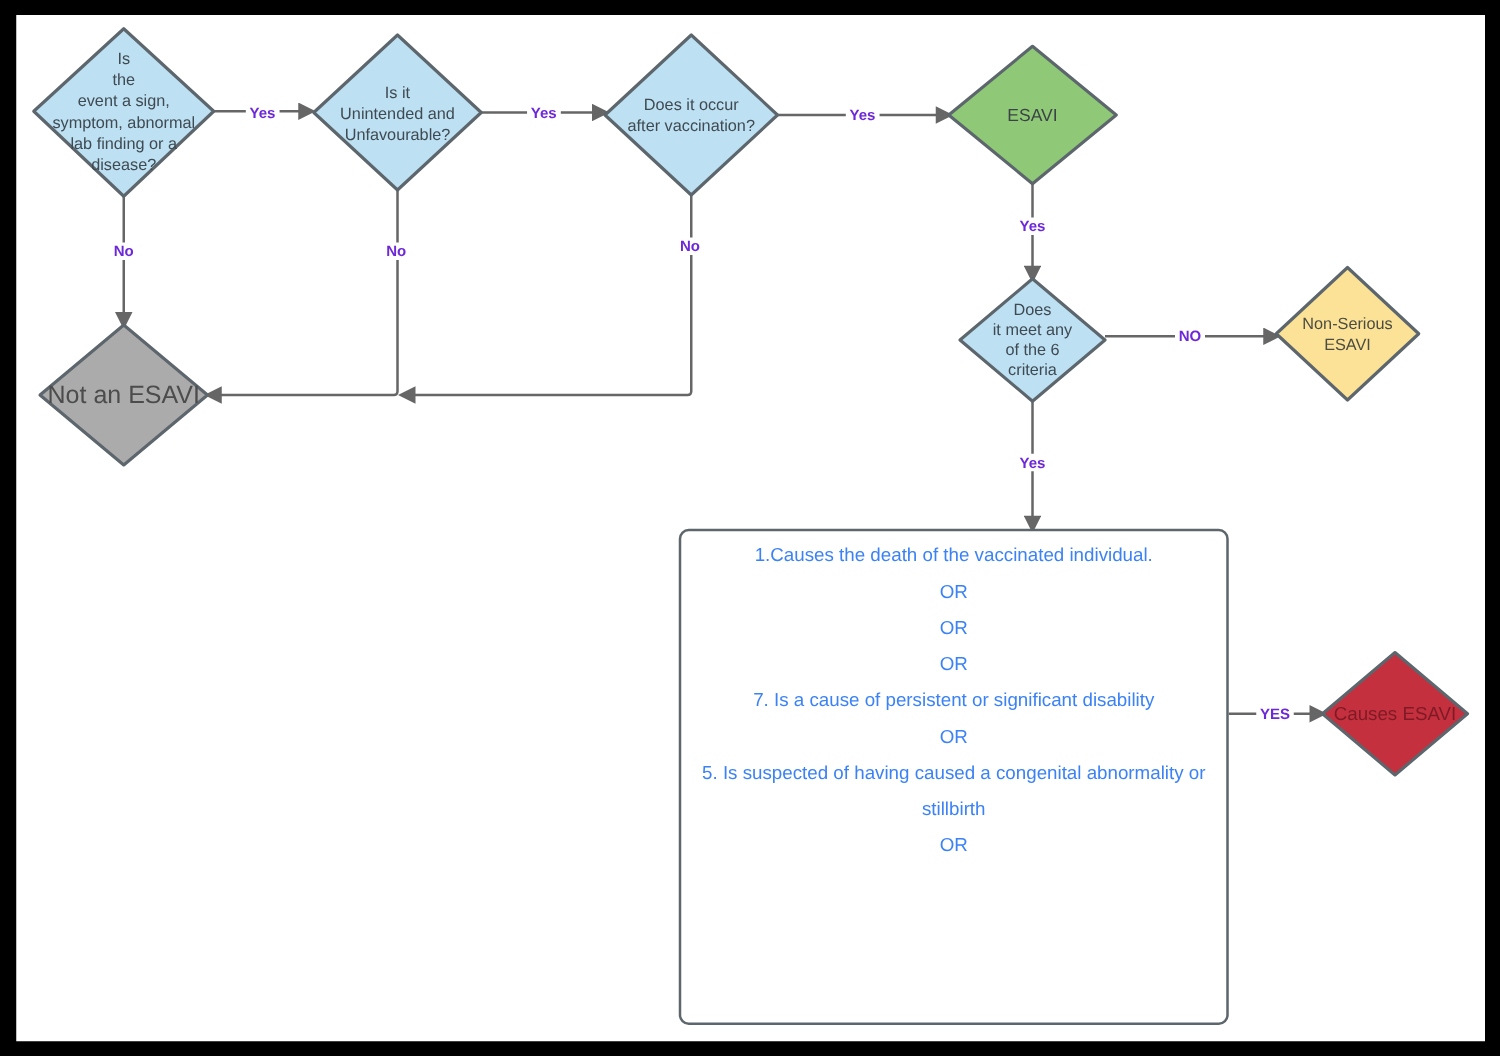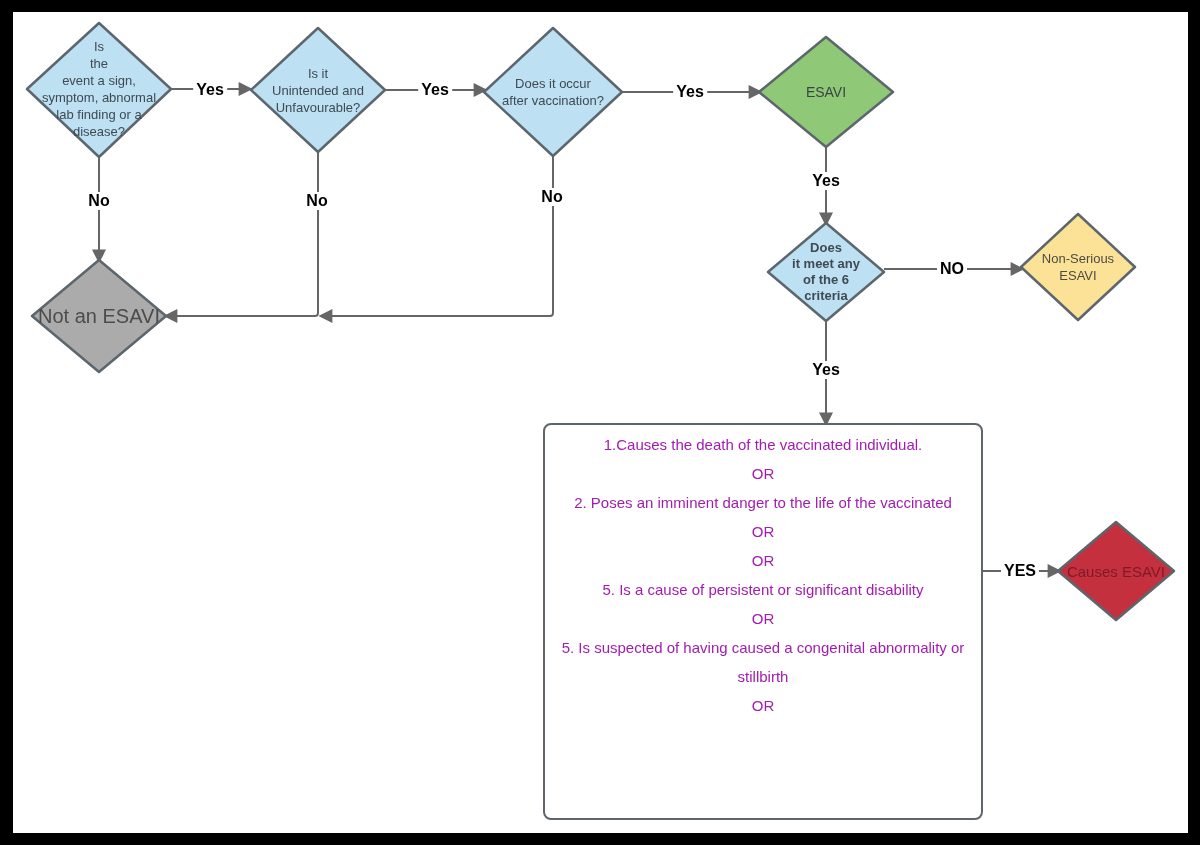--- a/index.html
+++ b/index.html
@@ -47,40 +47,40 @@
   .lbl-esavi     { font-size: 14px; color: #3c4347; }
   .lbl-criteria  { line-height: 16px; }
   .lbl-nonserious{ color: #4c4c42; }
   .lbl-serious   { font-size: 15px; color: #7e1a26; }
   .lbl-notesavi  { font-size: 20px; color: #4c4c4c; }
   .edge-label {
     position: absolute;
     transform: translate(-50%, -50%);
     background: #ffffff;
     padding: 0 3px;
-    font-size: 16px;
+    font-size: 12px;
     font-weight: 600;
-    color: #000000;
+    color: #6d28d9;
     white-space: nowrap;
   }
   .criteria-box {
     position: absolute;
     left: 543px; top: 423px;
     width: 440px; height: 397px;
     background: #ffffff;
     border: 2px solid #5c666c;
     border-radius: 8px;
     padding-top: 5px;
   }
   .criteria-line {
     height: 29px;
     line-height: 29px;
     text-align: center;
     font-size: 15px;
-    color: #a21caf;
+    color: #3b82f6;
     white-space: nowrap;
   }
 </style>
 </head>
 <body>
 
 <div class="page">
   <div class="canvas"></div>
 
   <svg class="diagram" viewBox="0 0 1200 845">
@@ -116,21 +116,21 @@
 Unfavourable?</div>
   <div class="node-label" style="left:29px; top:25px; width:140px; height:128px;">Is
 the
 event a sign,
 symptom, abnormal
 lab finding or a
 disease?</div>
   <div class="node-label" style="left:484px; top:35px; width:138px; height:114px;">Does it occur
 after vaccination?</div>
   <div class="node-label lbl-esavi" style="left:759px; top:42px; width:134px; height:100px;">ESAVI</div>
-  <div class="node-label lbl-criteria" style="left:768px; top:226px; width:116px; height:92px;font-weight:bold;">Does
+  <div class="node-label lbl-criteria" style="left:768px; top:226px; width:116px; height:92px;">Does
 it meet any
 of the 6
 criteria</div>
   <div class="node-label lbl-nonserious" style="left:1021px; top:217px; width:114px; height:100px;">Non-Serious
 ESAVI</div>
   <div class="node-label lbl-serious" style="left:1058px; top:524px; width:116px; height:94px;">Causes ESAVI</div>
   <div class="node-label lbl-notesavi" style="left:32px; top:262px; width:134px; height:108px;">Not an ESAVI</div>
 
   <div class="edge-label" style="left:210px; top:90px;">Yes</div>
   <div class="edge-label" style="left:435px; top:90px;">Yes</div>
@@ -139,22 +139,21 @@
   <div class="edge-label" style="left:952px; top:269px;">NO</div>
   <div class="edge-label" style="left:826px; top:370px;">Yes</div>
   <div class="edge-label" style="left:1020px; top:571px;">YES</div>
   <div class="edge-label" style="left:99px; top:201px;">No</div>
   <div class="edge-label" style="left:317px; top:201px;">No</div>
   <div class="edge-label" style="left:552px; top:197px;">No</div>
 
   <div class="criteria-box">
     <div class="criteria-line">1.Causes the death of the vaccinated individual.</div>
     <div class="criteria-line">OR</div>
-    <div class="criteria-line">2. Poses an imminent danger to the life of the vaccinated</div>
     <div class="criteria-line">OR</div>
     <div class="criteria-line">OR</div>
-    <div class="criteria-line">5. Is a cause of persistent or significant disability</div>
+    <div class="criteria-line">7. Is a cause of persistent or significant disability</div>
     <div class="criteria-line">OR</div>
     <div class="criteria-line">5. Is suspected of having caused a congenital abnormality or</div>
     <div class="criteria-line">stillbirth</div>
     <div class="criteria-line">OR</div>
   </div>
 </div>
 
 </body></html>

